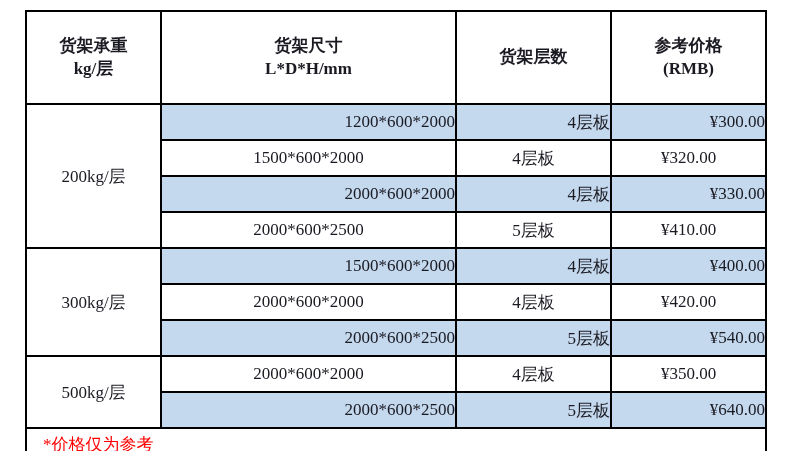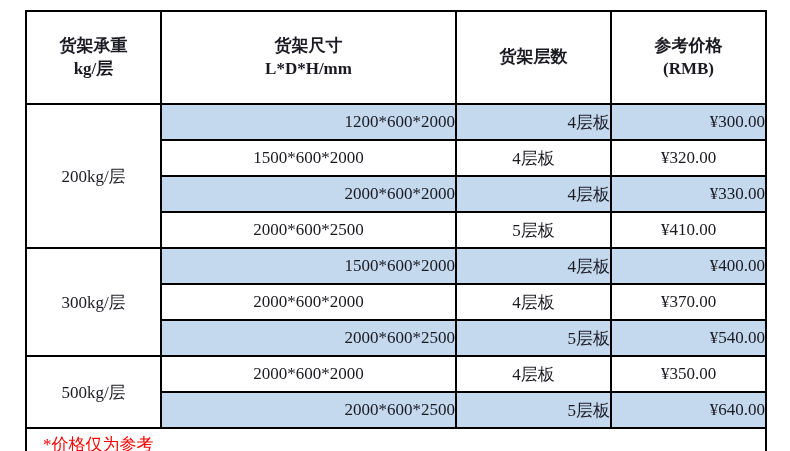--- a/index.html
+++ b/index.html
@@ -100,21 +100,21 @@
 
     <tr>
       <td class="load-cell" rowspan="3">300kg/层</td>
       <td class="shaded">1500*600*2000</td>
       <td class="shaded">4层板</td>
       <td class="shaded">¥400.00</td>
     </tr>
     <tr>
       <td>2000*600*2000</td>
       <td>4层板</td>
-      <td>¥370.00</td>
+      <td>¥420.00</td>
     </tr>
     <tr>
       <td class="shaded">2000*600*2500</td>
       <td class="shaded">5层板</td>
       <td class="shaded">¥540.00</td>
     </tr>
 
     <tr>
       <td class="load-cell" rowspan="2">500kg/层</td>
       <td>2000*600*2000</td>

